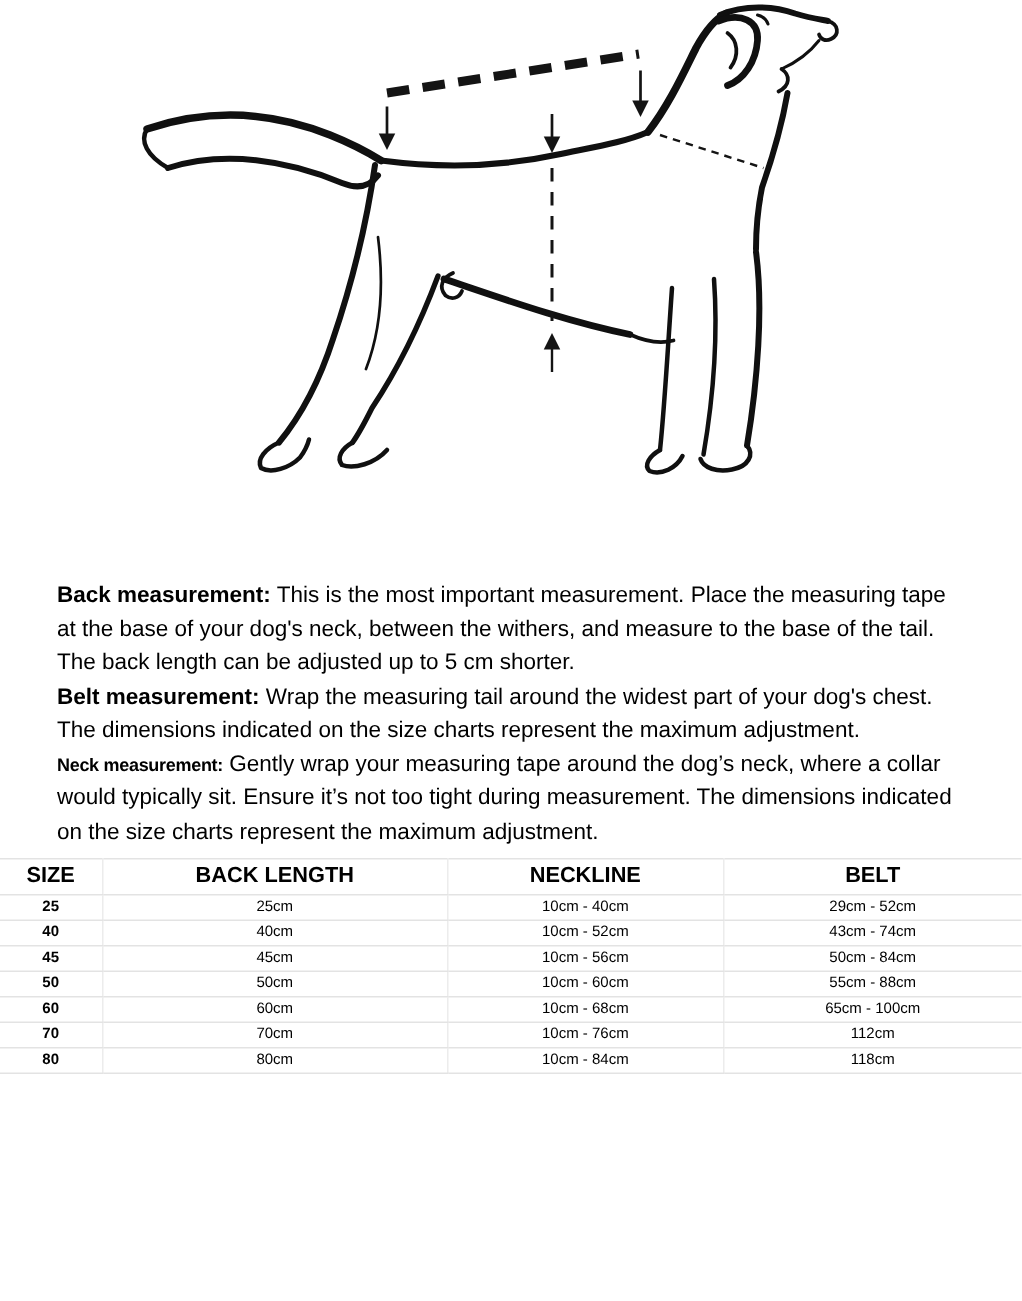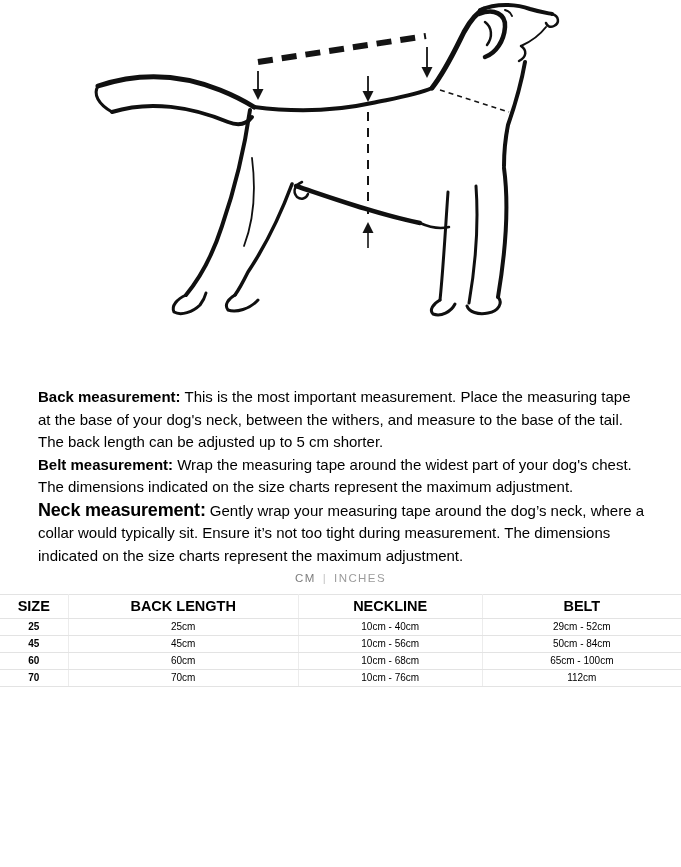--- a/index.html
+++ b/index.html
@@ -17,21 +17,21 @@
 
   
   .instructions{
     padding:9px 36px 0 38px;
     font-size:15px;
     line-height:22.5px;
     color:#000;
   }
   .instructions p{margin:0;}
   .ins-label{font-weight:700;}
-  .ins-label.condensed{font-size:18px;letter-spacing:-0.2px;}
+  .ins-label.condensed{font-size:12px;letter-spacing:-0.2px;}
 
   
   .unit-toggle{
     margin-top:5px;
     text-align:center;
     font-size:11.5px;
     letter-spacing:1.4px;
     color:#9b9b9b;
     height:16px;
   }
@@ -136,31 +136,28 @@
     </svg>
   </div>
 
   <div class="instructions">
     <p>
       <span class="ins-label">Back measurement:</span>
       <span>This is the most important measurement. Place the measuring tape at the base of your dog's neck, between the withers, and measure to the base of the tail. The back length can be adjusted up to 5 cm shorter.</span>
     </p>
     <p>
       <span class="ins-label">Belt measurement:</span>
-      <span>Wrap the measuring tape around the widest part of your dog's chest. The dimensions indicated on the size charts represent the maximum adjustment.</span>
+      <span>Wrap the measuring tail around the widest part of your dog's chest. The dimensions indicated on the size charts represent the maximum adjustment.</span>
     </p>
     <p>
       <span class="ins-label condensed">Neck measurement:</span>
       <span>Gently wrap your measuring tape around the dog’s neck, where a collar would typically sit. Ensure it’s not too tight during measurement. The dimensions indicated on the size charts represent the maximum adjustment.</span>
     </p>
   </div>
 
-  <div class="unit-toggle">
-    <span class="unit active">CM</span><span class="sep">|</span><span class="unit">INCHES</span>
-  </div>
 
   <table class="size-chart">
     <colgroup>
       <col class="c-size">
         <col class="c-back">
         <col class="c-neck">
         <col class="c-belt">
     </colgroup>
     <thead>
       <tr>
@@ -171,33 +168,51 @@
       </tr>
     </thead>
     <tbody>
       <tr>
         <td class="size-col">25</td>
         <td>25cm</td>
         <td>10cm - 40cm</td>
         <td>29cm - 52cm</td>
       </tr>
       <tr>
+        <td class="size-col">40</td>
+        <td>40cm</td>
+        <td>10cm - 52cm</td>
+        <td>43cm - 74cm</td>
+      </tr>
+      <tr>
         <td class="size-col">45</td>
         <td>45cm</td>
         <td>10cm - 56cm</td>
         <td>50cm - 84cm</td>
       </tr>
       <tr>
+        <td class="size-col">50</td>
+        <td>50cm</td>
+        <td>10cm - 60cm</td>
+        <td>55cm - 88cm</td>
+      </tr>
+      <tr>
         <td class="size-col">60</td>
         <td>60cm</td>
         <td>10cm - 68cm</td>
         <td>65cm - 100cm</td>
       </tr>
       <tr>
         <td class="size-col">70</td>
         <td>70cm</td>
         <td>10cm - 76cm</td>
         <td>112cm</td>
       </tr>
+      <tr>
+        <td class="size-col">80</td>
+        <td>80cm</td>
+        <td>10cm - 84cm</td>
+        <td>118cm</td>
+      </tr>
     </tbody>
   </table>
 
 </div>
 
 </body></html>

